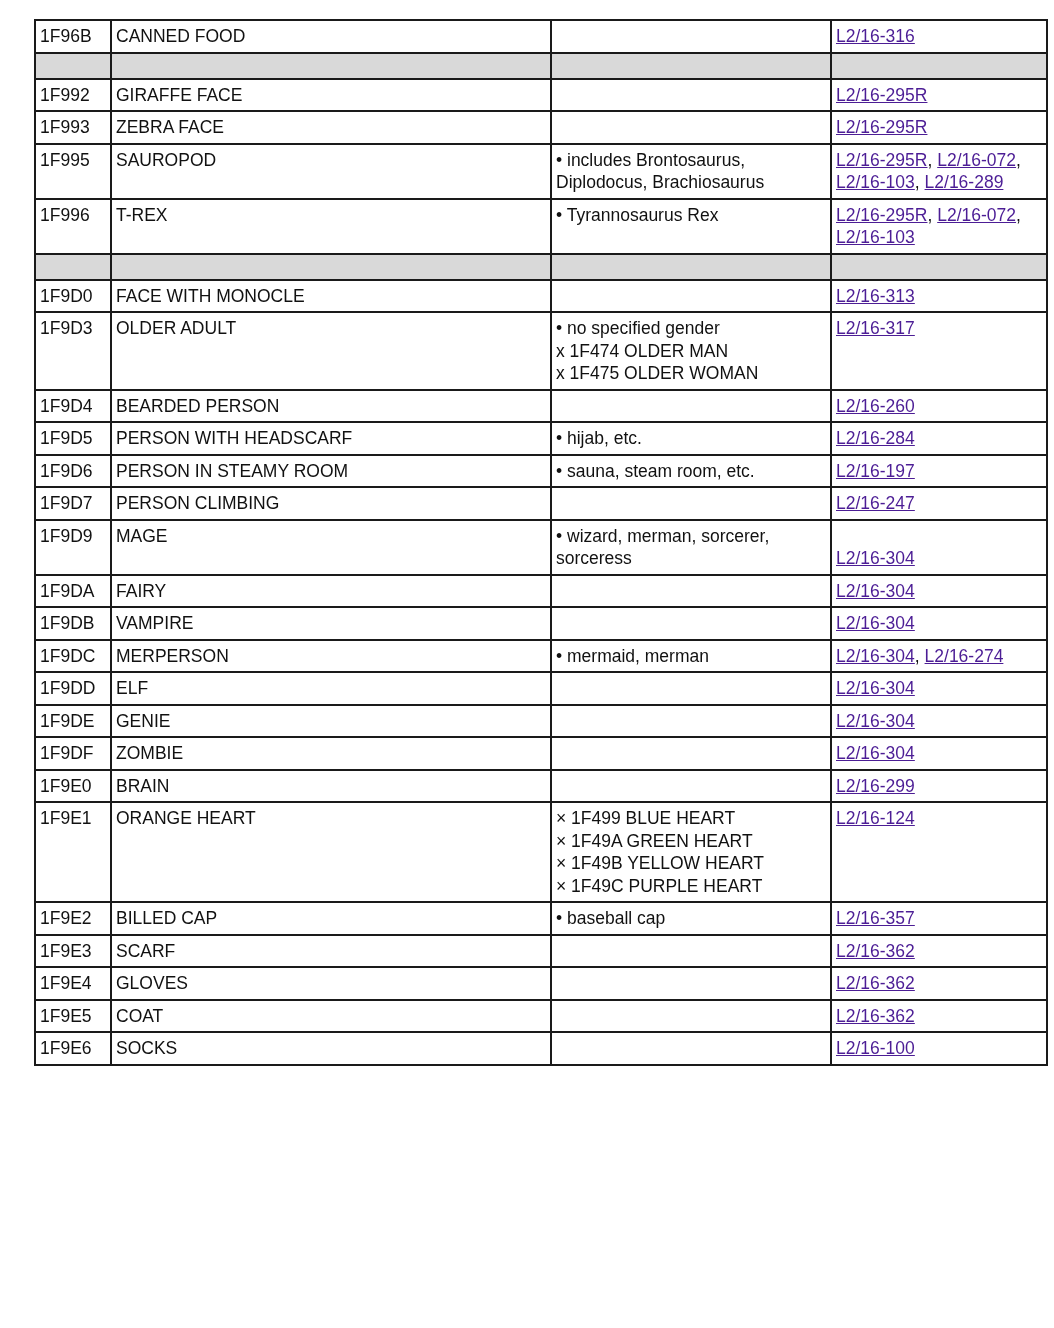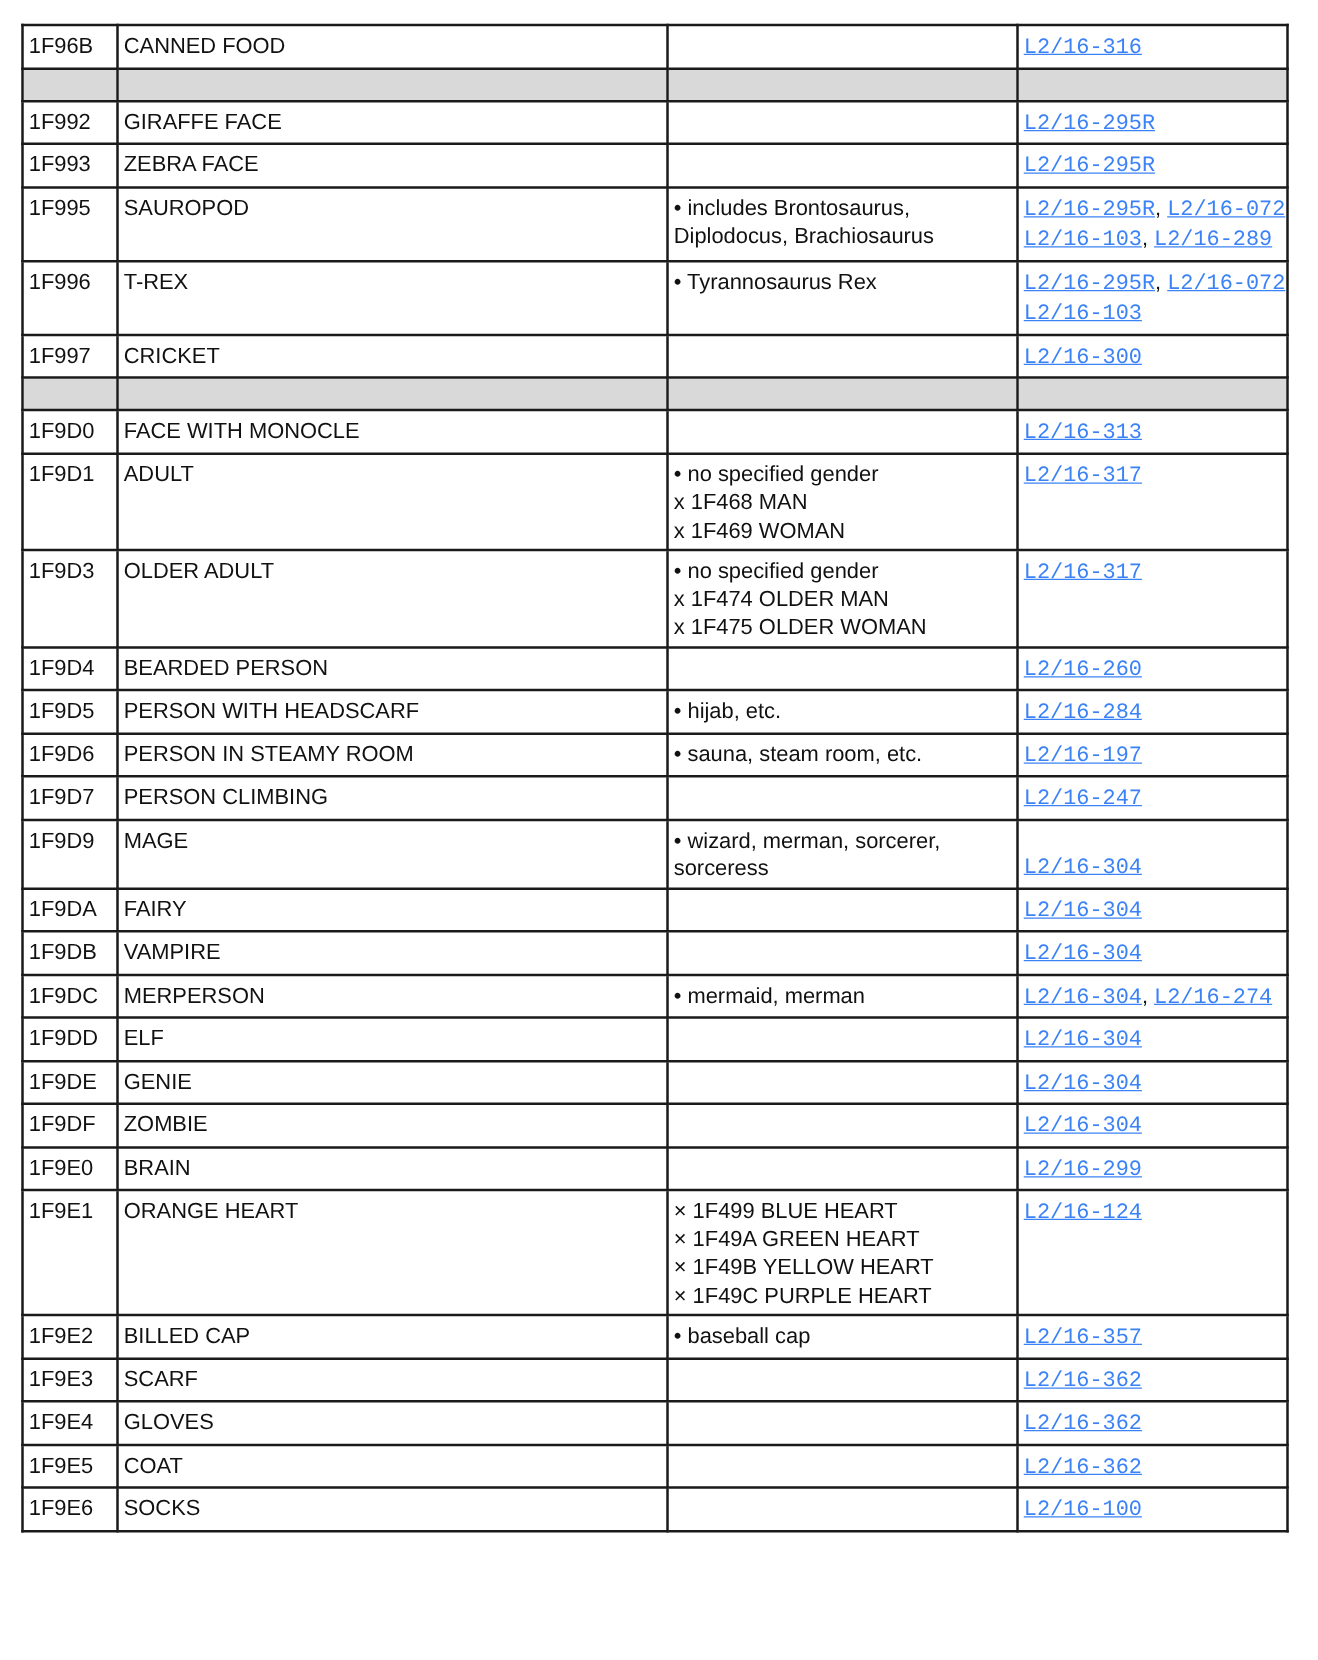--- a/index.html
+++ b/index.html
@@ -1,37 +1,37 @@
 <!DOCTYPE html>
 <html><head>
   <meta charset="utf-8">
   <style>
     html, body { margin: 0; padding: 0; background: #ffffff; }
     body { width: 1054px; height: 1328px; position: relative; overflow: hidden;
            font-family: "Liberation Sans", sans-serif; color: #111111; }
     table.chart-table {
-      position: absolute; left: 17px; top: 19px;
+      position: absolute; left: 34px; top: 19px;
       border-collapse: collapse; table-layout: fixed;
       width: 1012px;
     }
     table.chart-table td {
       border: 2px solid #1a1a1a;
       vertical-align: top;
       font-size: 17.5px;
       line-height: 22.5px;
       padding: 4px 4px 4px 4px;
       overflow: hidden;
     }
     col.c-code { width: 76px; }
     col.c-name { width: 440px; }
     col.c-note { width: 280px; }
     col.c-ref  { width: 216px; }
     tr.sep td { background: #d9d9d9; height: 20px; padding: 2px; }
     .line { display: block; white-space: nowrap; }
-    a.doc-link { color: #3b82f6; text-decoration: underline; font-family: Liberation Mono, monospace; }
+    a.doc-link { color: #4c1d95; text-decoration: underline; }
     .ref-cell.bottom { vertical-align: bottom; }
     .comma { color: #111; }
   </style>
 </head>
 <body>
 
 <table class="chart-table">
   <colgroup>
     <col class="c-code">
       <col class="c-name">
@@ -85,52 +85,32 @@
         <td>1F996</td>
         <td>T-REX</td>
         <td>
           <span class="line">• Tyrannosaurus Rex</span>
         </td>
         <td class="ref-cell">
           <span class="line"><a class="doc-link">L2/16-295R</a><span class="comma">, </span><a class="doc-link">L2/16-072</a><span class="comma">,</span></span>
           <span class="line"><a class="doc-link">L2/16-103</a></span>
         </td>
       </tr>
-      <tr>
-        <td>1F997</td>
-        <td>CRICKET</td>
-        <td></td>
-        <td class="ref-cell">
-          <span class="line"><a class="doc-link">L2/16-300</a></span>
-        </td>
-      </tr>
       <tr class="sep">
         <td></td>
         <td></td>
         <td></td>
         <td></td>
       </tr>
       <tr>
         <td>1F9D0</td>
         <td>FACE WITH MONOCLE</td>
         <td></td>
         <td class="ref-cell">
           <span class="line"><a class="doc-link">L2/16-313</a></span>
-        </td>
-      </tr>
-      <tr>
-        <td>1F9D1</td>
-        <td>ADULT</td>
-        <td>
-          <span class="line">• no specified gender</span>
-          <span class="line">x 1F468 MAN</span>
-          <span class="line">x 1F469 WOMAN</span>
-        </td>
-        <td class="ref-cell">
-          <span class="line"><a class="doc-link">L2/16-317</a></span>
         </td>
       </tr>
       <tr>
         <td>1F9D3</td>
         <td>OLDER ADULT</td>
         <td>
           <span class="line">• no specified gender</span>
           <span class="line">x 1F474 OLDER MAN</span>
           <span class="line">x 1F475 OLDER WOMAN</span>
         </td>

